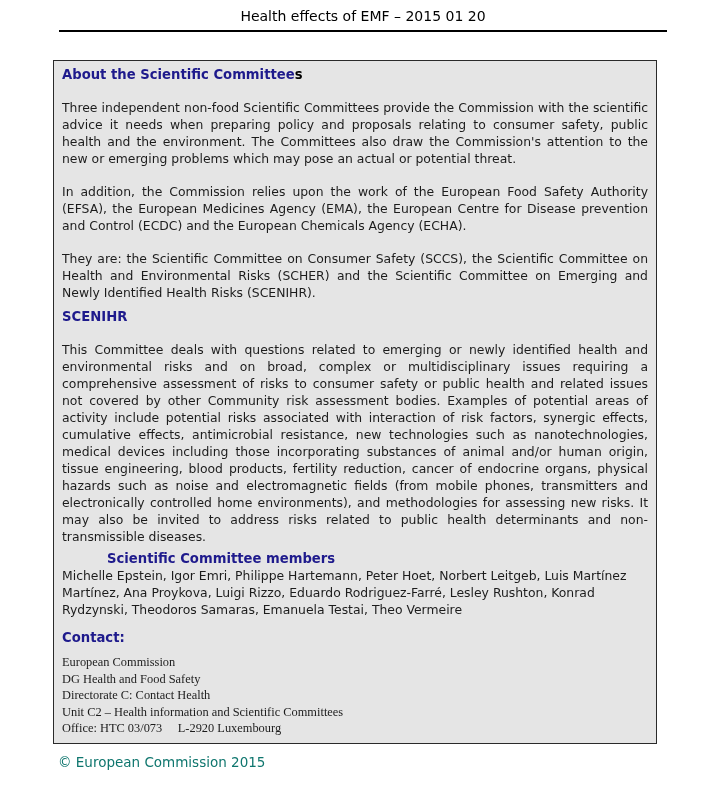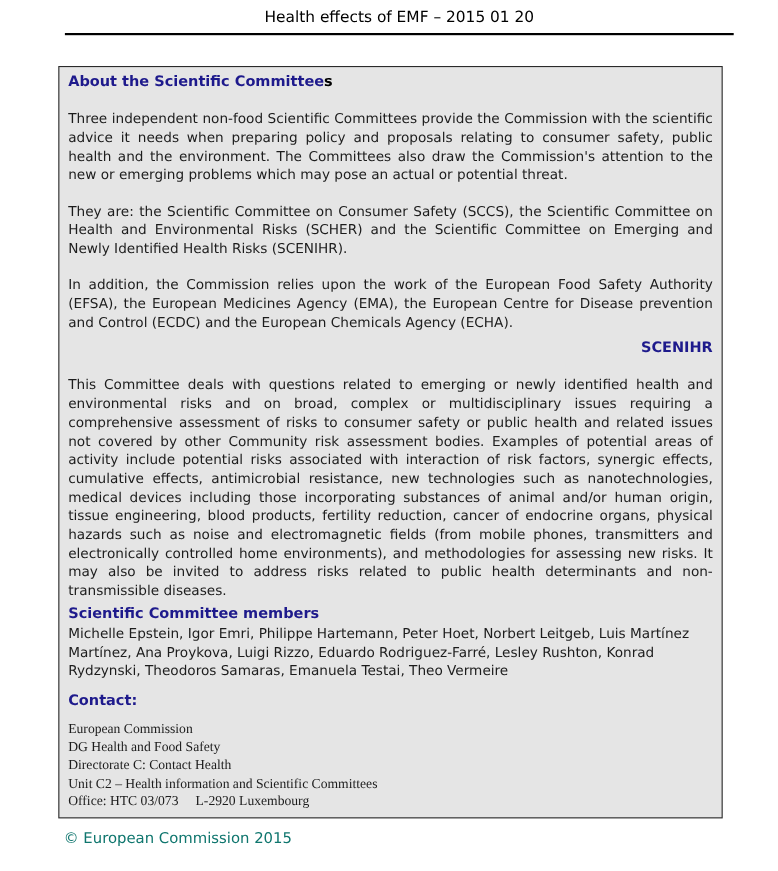--- a/index.html
+++ b/index.html
@@ -47,22 +47,22 @@
     font-weight: bold;
     color: var(--heading, #1e1a8c);
     line-height: 17px;
   }
   .heading-suffix { color: #000000; }
   .info-box p {
     margin-top: 16px;
     color: var(--body-text, #1c1c1c);
   }
   .just { text-align: justify; }
-  h2.scenihr-heading { margin-top: 7px; text-align: right; }
-  h3.members-heading { margin-top: 5px; }
+  h2.scenihr-heading { margin-top: 7px; }
+  h3.members-heading { margin-top: 5px; margin-left: 45px; }
   p.members-names { margin-top: 0; }
   h4.contact-heading { margin-top: 11px; }
   .contact-lines { margin-top: 8px; font-family: Liberation Serif, serif; }
   .contact-line { line-height: 16.5px; white-space: pre-wrap; }
   .email-link {
     display: inline-block;
     margin-top: 15px;
     font-size: 13px;
     font-weight: normal;
     color: var(--link, #0000ee);
@@ -83,22 +83,22 @@
 
   <div class="header">
     <div class="header-title">Health effects of EMF – 2015 01 20</div>
   </div>
 
   <div class="info-box">
 
     <h1 class="about-heading"><span>About the Scientific Committee</span><span class="heading-suffix">s</span></h1>
 
     <p class="just">Three independent non-food Scientific Committees provide the Commission with the scientific advice it needs when preparing policy and proposals relating to consumer safety, public health and the environment. The Committees also draw the Commission's attention to the new or emerging problems which may pose an actual or potential threat.</p>
+    <p class="just">In addition, the Commission relies upon the work of the European Food Safety Authority (EFSA), the European Medicines Agency (EMA), the European Centre for Disease prevention and Control (ECDC) and the European Chemicals Agency (ECHA).</p>
     <p class="just">They are: the Scientific Committee on Consumer Safety (SCCS), the Scientific Committee on Health and Environmental Risks (SCHER) and the Scientific Committee on Emerging and Newly Identified Health Risks (SCENIHR).</p>
-    <p class="just">In addition, the Commission relies upon the work of the European Food Safety Authority (EFSA), the European Medicines Agency (EMA), the European Centre for Disease prevention and Control (ECDC) and the European Chemicals Agency (ECHA).</p>
 
     <h2 class="scenihr-heading">SCENIHR</h2>
     <p class="just">This Committee deals with questions related to emerging or newly identified health and environmental risks and on broad, complex or multidisciplinary issues requiring a comprehensive assessment of risks to consumer safety or public health and related issues not covered by other Community risk assessment bodies. Examples of potential areas of activity include potential risks associated with interaction of risk factors, synergic effects, cumulative effects, antimicrobial resistance, new technologies such as nanotechnologies, medical devices including those incorporating substances of animal and/or human origin, tissue engineering, blood products, fertility reduction, cancer of endocrine organs, physical hazards such as noise and electromagnetic fields (from mobile phones, transmitters and electronically controlled home environments), and methodologies for assessing new risks. It may also be invited to address risks related to public health determinants and non-transmissible diseases.</p>
 
     <h3 class="members-heading">Scientific Committee members</h3>
     <p class="members-names">Michelle Epstein, Igor Emri, Philippe Hartemann, Peter Hoet, Norbert Leitgeb, Luis Martínez Martínez, Ana Proykova, Luigi Rizzo, Eduardo Rodriguez-Farré, Lesley Rushton, Konrad Rydzynski, Theodoros Samaras, Emanuela Testai, Theo Vermeire</p>
 
     <h4 class="contact-heading">Contact:</h4>
 
     <div class="contact-lines">

